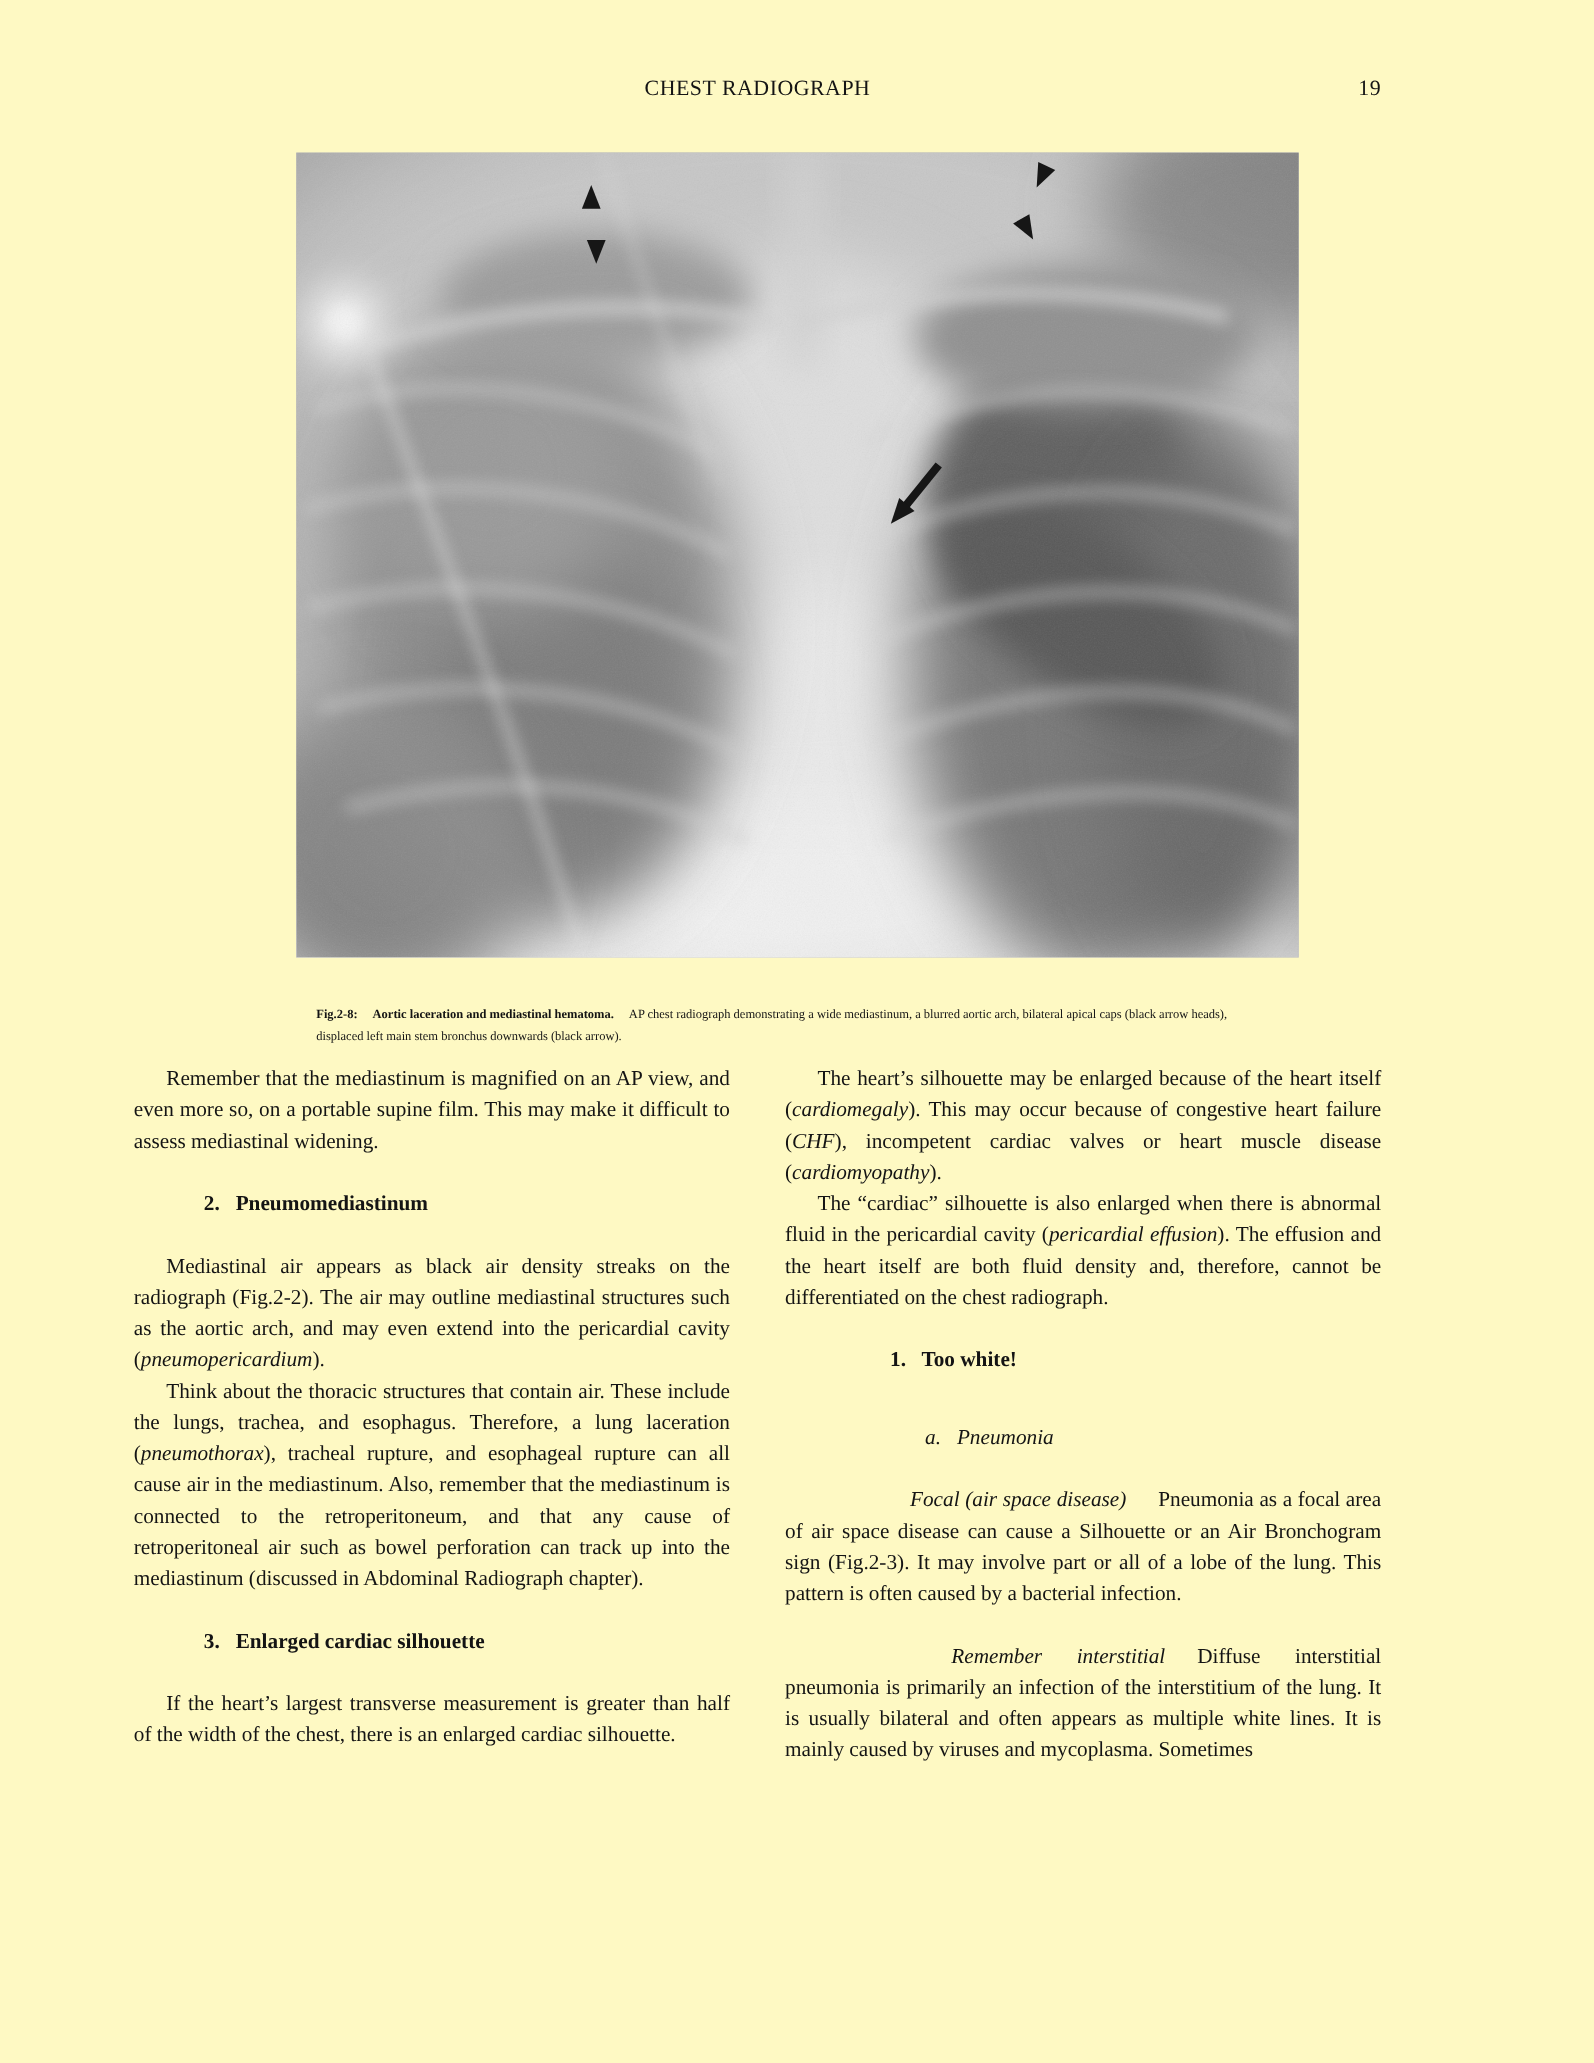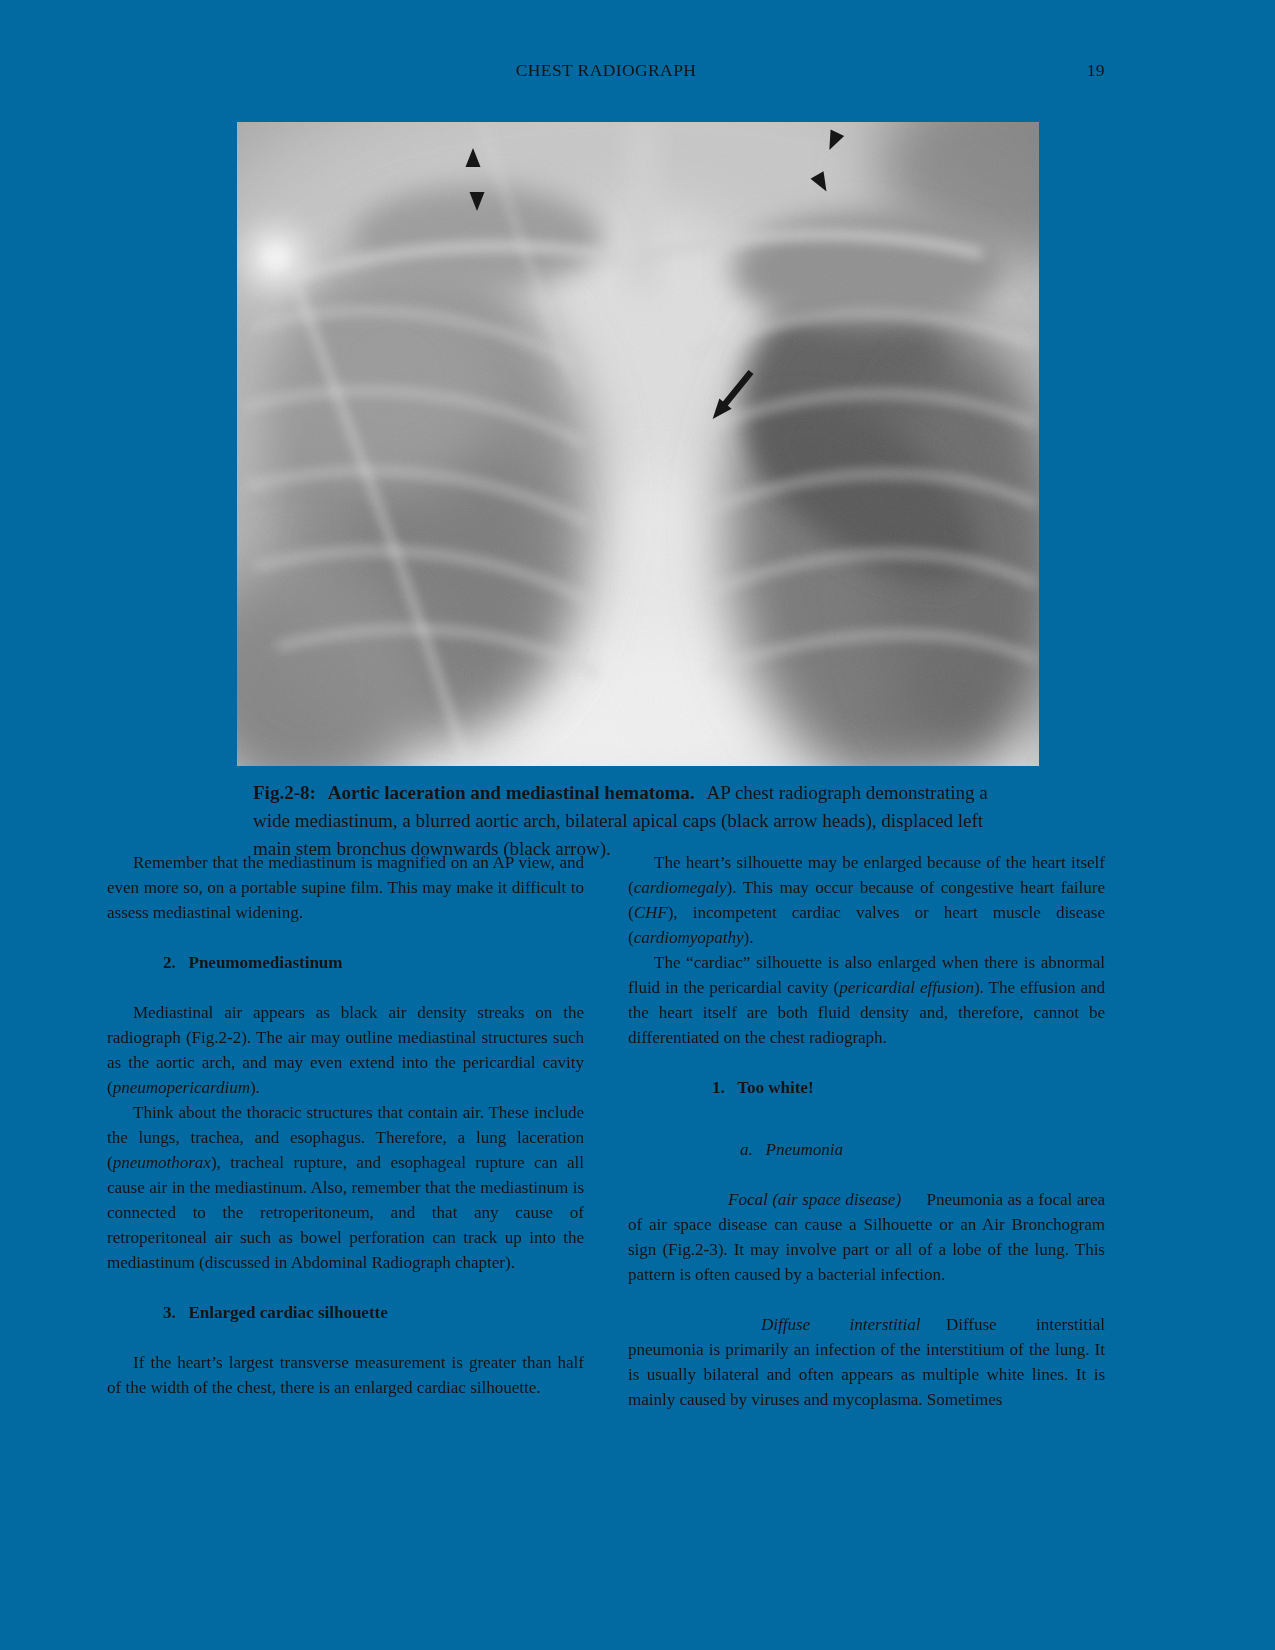--- a/index.html
+++ b/index.html
@@ -1,40 +1,40 @@
 <!DOCTYPE html>
 <html><head>
 <meta charset="utf-8">
 <style>
   html,body{margin:0;padding:0;background:#e9e9e9;}
   .page{
     position:relative;
     width:1275px;height:1650px;
     margin:0 auto;
-    background:#0369a1;
+    background:#fef9c3;
     font-family:"Liberation Serif","DejaVu Serif",serif;
     color:#141414;
     overflow:hidden;
   }
   
   .running-head{
     position:absolute;top:60px;left:107px;width:998px;height:24px;
     font-size:17.5px;letter-spacing:0.4px;
   }
   .running-title{display:block;text-align:center;}
   .page-number{position:absolute;right:0;top:0;}
   
   .figure-image{
     position:absolute;left:237px;top:122px;width:802px;height:644px;
     background:#b8b8b8;overflow:hidden;
   }
   .figure-image svg{display:block;}
   .figure-caption{
-    position:absolute;left:253px;top:779px;width:745px;
-    font-size:19px;line-height:28px;
+    position:absolute;left:253px;top:803px;width:745px;
+    font-size:10px;line-height:18px;
   }
   .cap-label{font-weight:bold;margin-right:12px;}
   .cap-title{font-weight:bold;margin-right:12px;}
   
   .column{
     position:absolute;top:850px;width:477px;
     font-size:17px;line-height:25px;
   }
   .column-left{left:107px;}
   .column-right{left:628px;}
@@ -152,16 +152,16 @@
       <div class="para"><span>Think about the thoracic structures that contain air. These include the lungs, trachea, and esophagus. Therefore, a lung laceration (</span><span class="i">pneumothorax</span><span>), tracheal rupture, and esophageal rupture can all cause air in the mediastinum. Also, remember that the mediastinum is connected to the retroperitoneum, and that any cause of retroperitoneal air such as bowel perforation can track up into the mediastinum (discussed in Abdominal Radiograph chapter).</span></div>
       <div class="h1"><span class="b">3.  Enlarged cardiac silhouette</span></div>
       <div class="para"><span>If the heart’s largest transverse measurement is greater than half of the width of the chest, there is an enlarged cardiac silhouette.</span></div>
     </div>
   <div class="column column-right">
       <div class="para"><span>The heart’s silhouette may be enlarged because of the heart itself (</span><span class="i">cardiomegaly</span><span>). This may occur because of congestive heart failure (</span><span class="i">CHF</span><span>), incompetent cardiac valves or heart muscle disease (</span><span class="i">cardiomyopathy</span><span>).</span></div>
       <div class="para"><span>The “cardiac” silhouette is also enlarged when there is abnormal fluid in the pericardial cavity (</span><span class="i">pericardial effusion</span><span>). The effusion and the heart itself are both fluid density and, therefore, cannot be differentiated on the chest radiograph.</span></div>
       <div class="h2"><span class="b">1.  Too white!</span></div>
       <div class="h3"><span class="i">a.  Pneumonia</span></div>
       <div class="para focal"><span class="i">Focal (air space disease)</span><span>  Pneumonia as a focal area of air space disease can cause a Silhouette or an Air Bronchogram sign (Fig.2-3). It may involve part or all of a lobe of the lung. This pattern is often caused by a bacterial infection.</span></div>
-      <div class="para diffuse"><span class="i">Diffuse interstitial</span><span>  Diffuse interstitial pneumonia is primarily an infection of the interstitium of the lung. It is usually bilateral and often appears as multiple white lines. It is mainly caused by viruses and mycoplasma. Sometimes</span></div>
+      <div class="para diffuse"><span class="i">Remember interstitial</span><span>  Diffuse interstitial pneumonia is primarily an infection of the interstitium of the lung. It is usually bilateral and often appears as multiple white lines. It is mainly caused by viruses and mycoplasma. Sometimes</span></div>
     </div>
 
 </div>
 
 </body></html>

